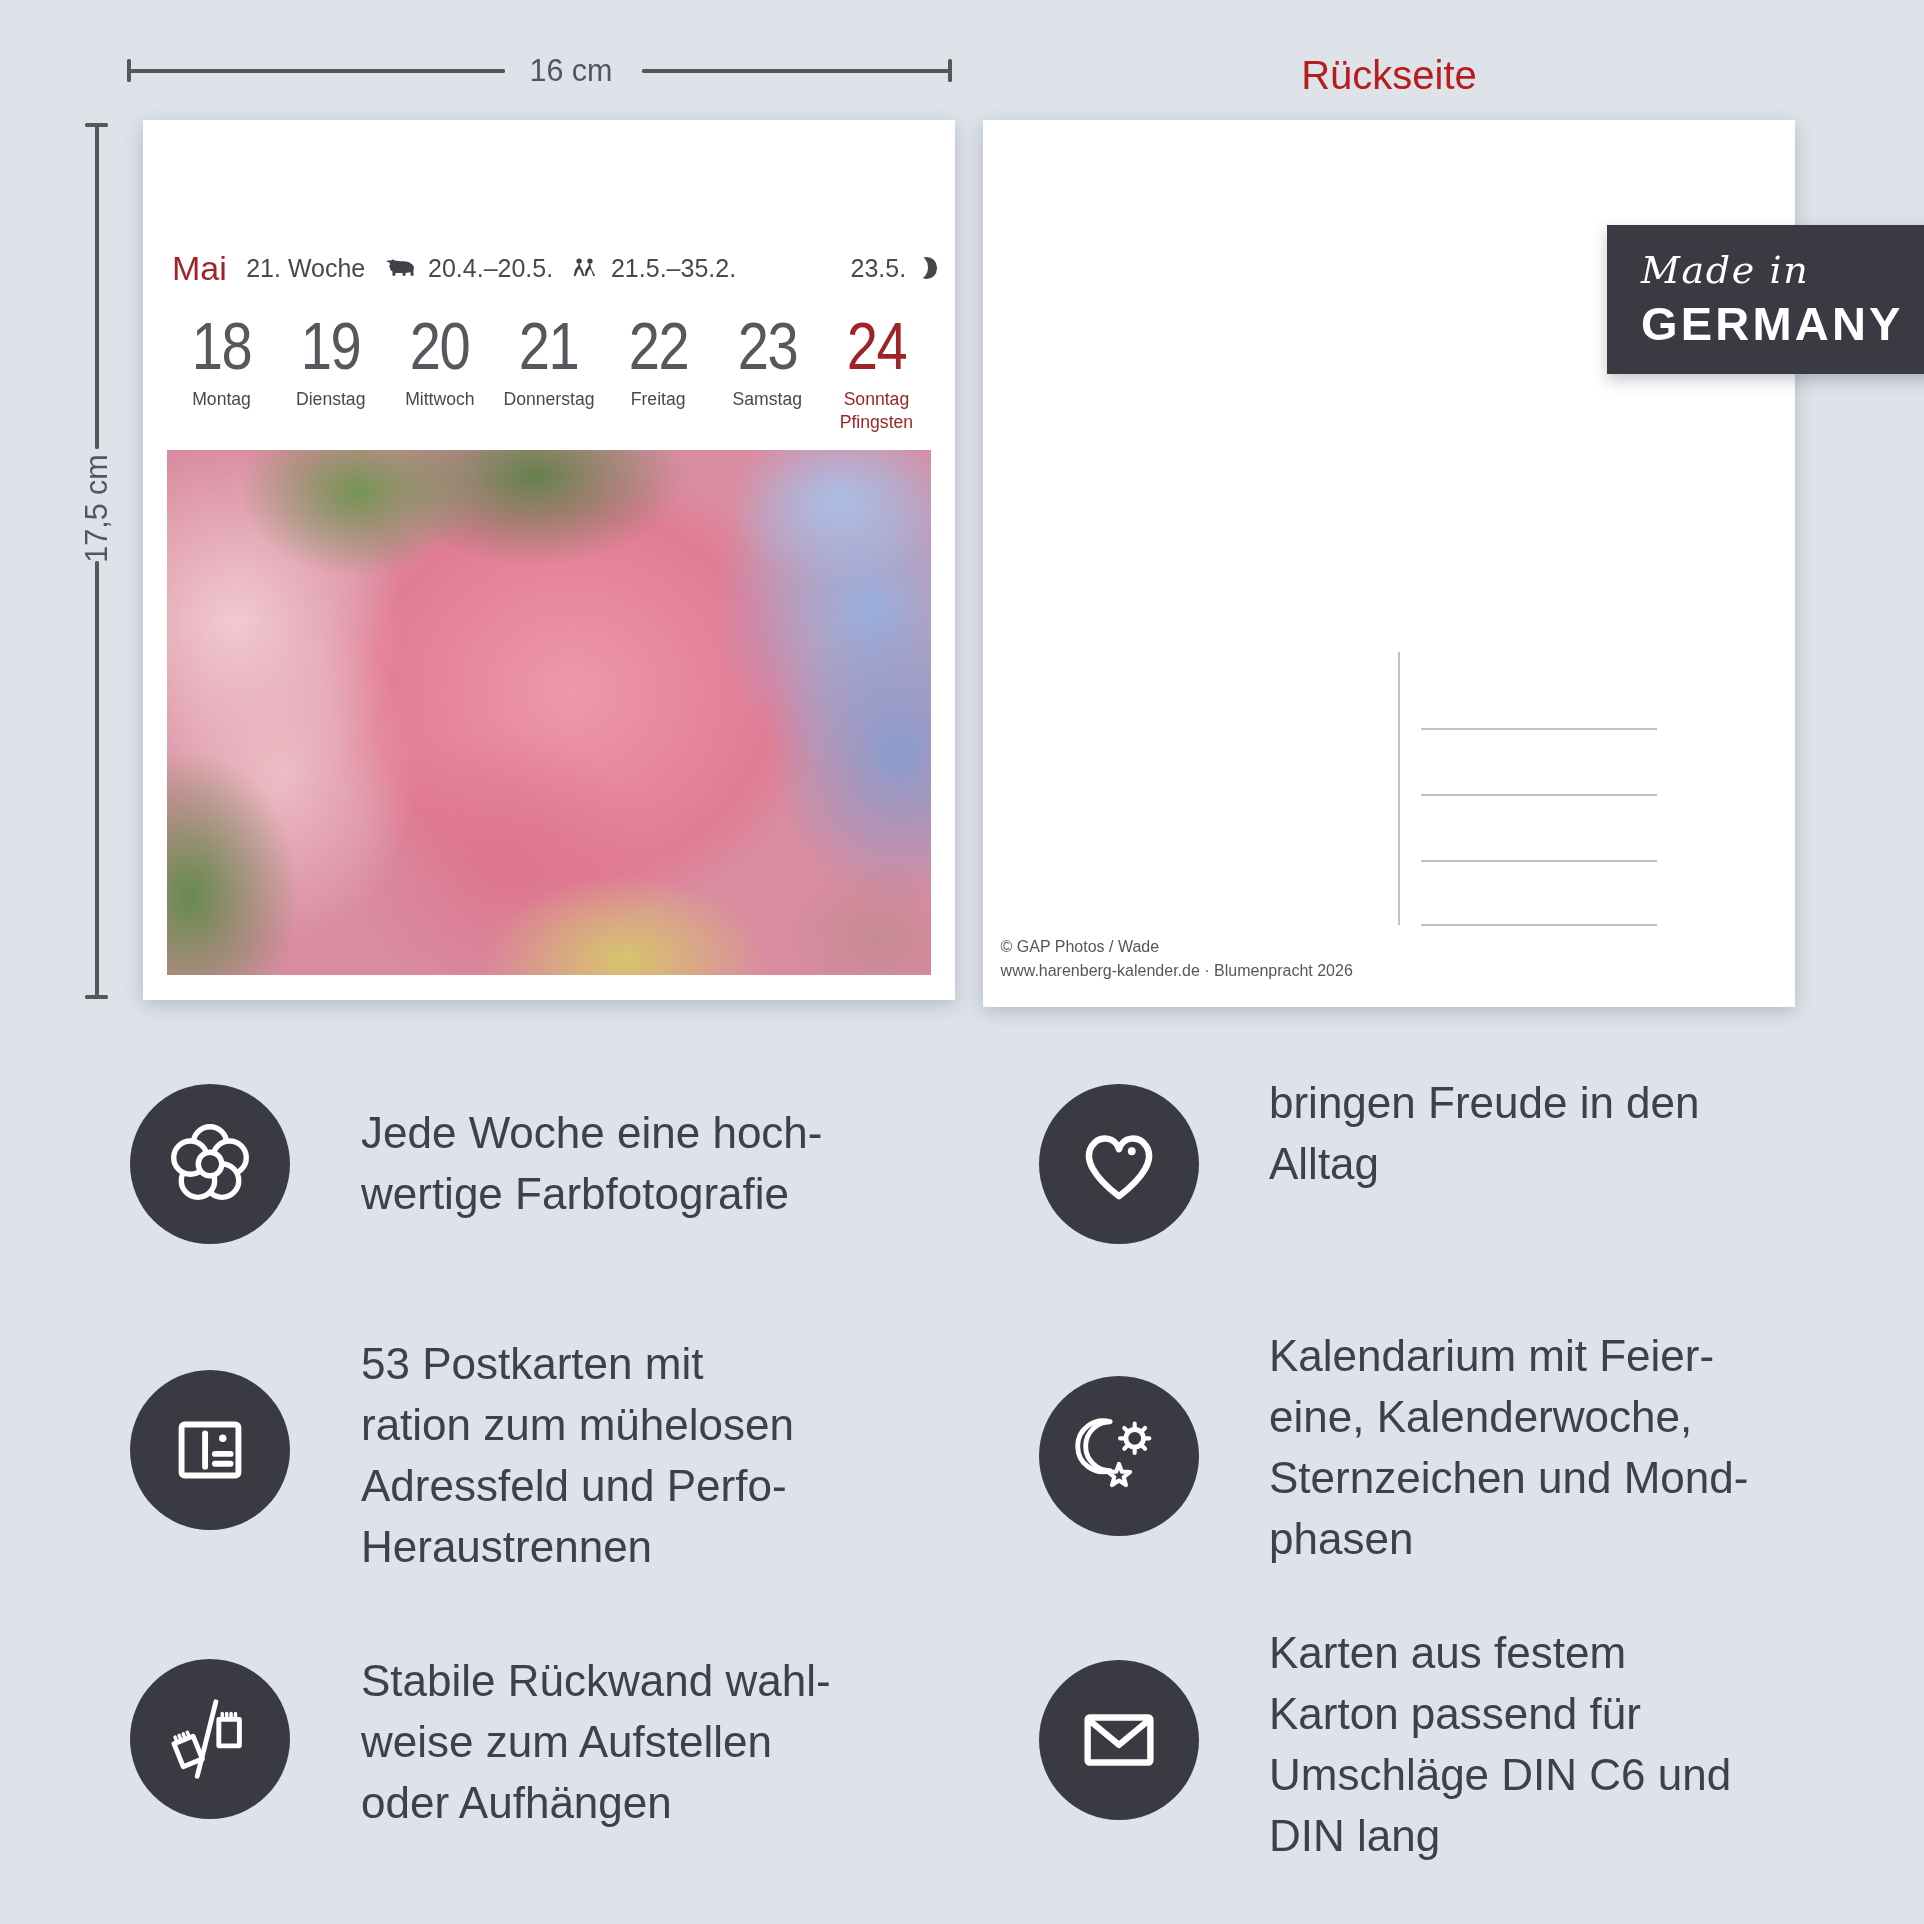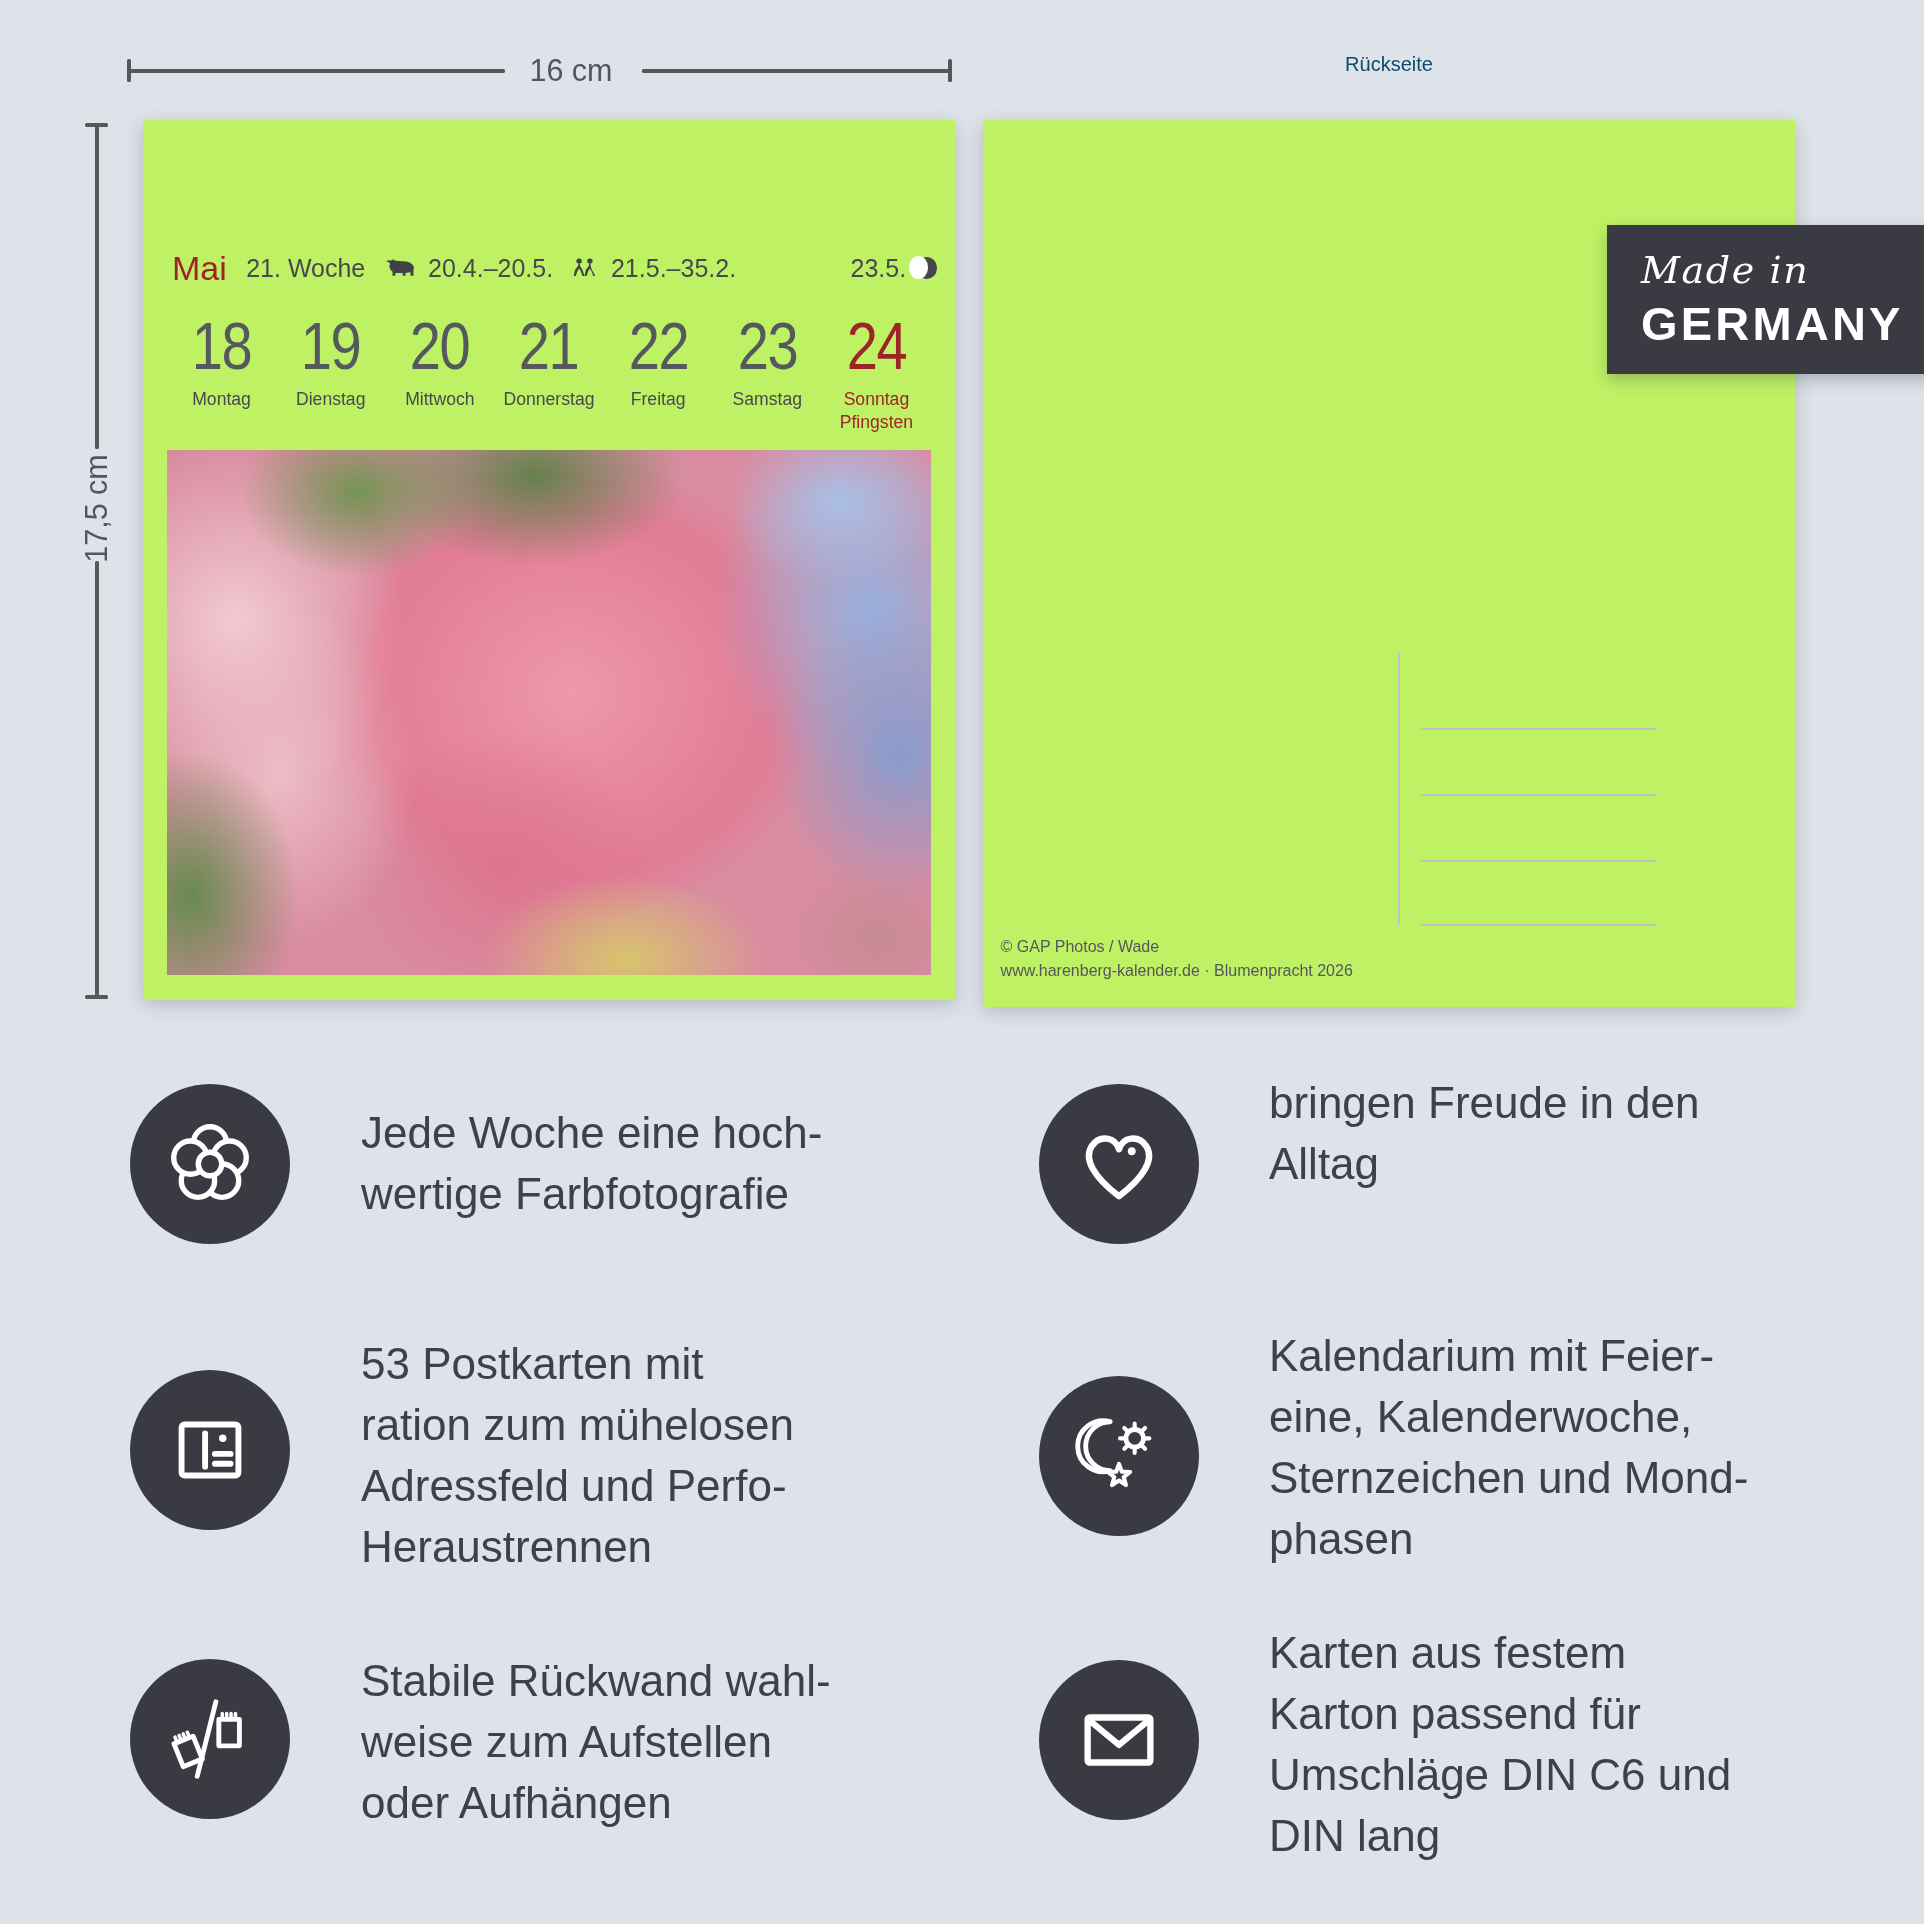--- a/index.html
+++ b/index.html
@@ -1,25 +1,25 @@
 <!DOCTYPE html>
 <html style="font-size:13px"><head>
 <meta charset="utf-8">
 <style>
   html,body{margin:0;padding:0;background:#dde3e9;}
   #canvas{position:relative;width:1925px;height:1925px;background:#dde3e9;overflow:hidden;
           font-family:"Liberation Sans",sans-serif;padding-left:48px;}
-  .card{position:absolute;background:#bef264;box-shadow:0 4.8px 17.6px rgba(70,80,95,.28);}
+  .card{position:absolute;background:#ffffff;box-shadow:0 4.8px 17.6px rgba(70,80,95,.28);}
   .hline{position:absolute;height:4px;background:#54585d;border-radius:1.6px;}
   .vline{position:absolute;width:4px;background:#54585d;border-radius:1.6px;}
   .vtick{position:absolute;width:4px;height:22.5px;background:#54585d;border-radius:1.6px;}
   .htick{position:absolute;width:22.5px;height:4px;background:#54585d;border-radius:1.6px;}
   .dim-label{position:absolute;font-size:30.5px;color:#53575d;}
   .rot{transform:rotate(-90deg);transform-origin:center;text-align:center;}
-  .back-label{position:absolute;font-size:20px;color:#0c4a6e;text-align:center;}
+  .back-label{position:absolute;font-size:40px;color:#b91c1c;text-align:center;}
 
   
   .cal-header{position:absolute;left:29px;right:17.6px;top:128px;height:40px;display:flex;
               align-items:center;gap:13px;color:#47494e;font-size:25px;white-space:nowrap;}
   .cal-month{color:#9e2428;font-size:34px;font-weight:500;margin-right:6.4px;}
   .zicon{flex:none;margin-left:4.8px;}
   .cal-moon{margin-left:auto;display:flex;align-items:center;gap:9.6px;}
   .moon-glyph{position:relative;width:21.7px;height:21.7px;flex:none;}
   .moon-glyph::before{content:"";position:absolute;left:0;top:0;width:21.7px;height:21.7px;border-radius:50%;background:#43464b;}
   .moon-glyph::after{content:"";position:absolute;left:-7.2px;top:-0.8px;width:19px;height:22.5px;border-radius:50%;background:#ffffff;}

